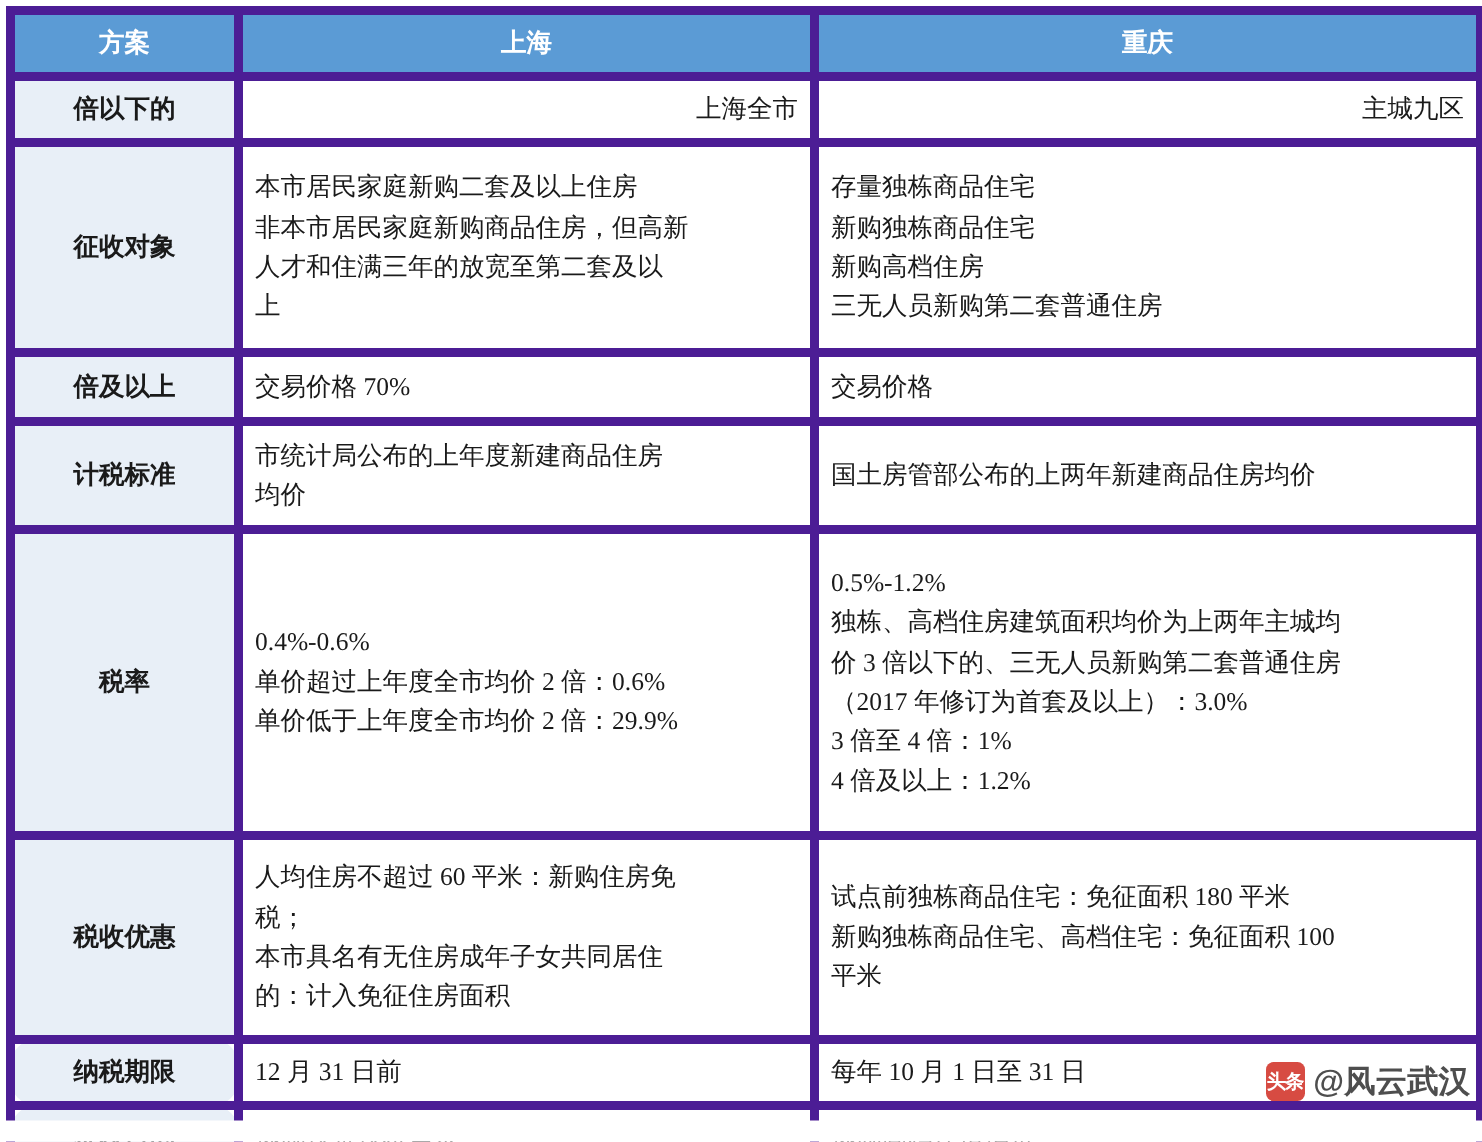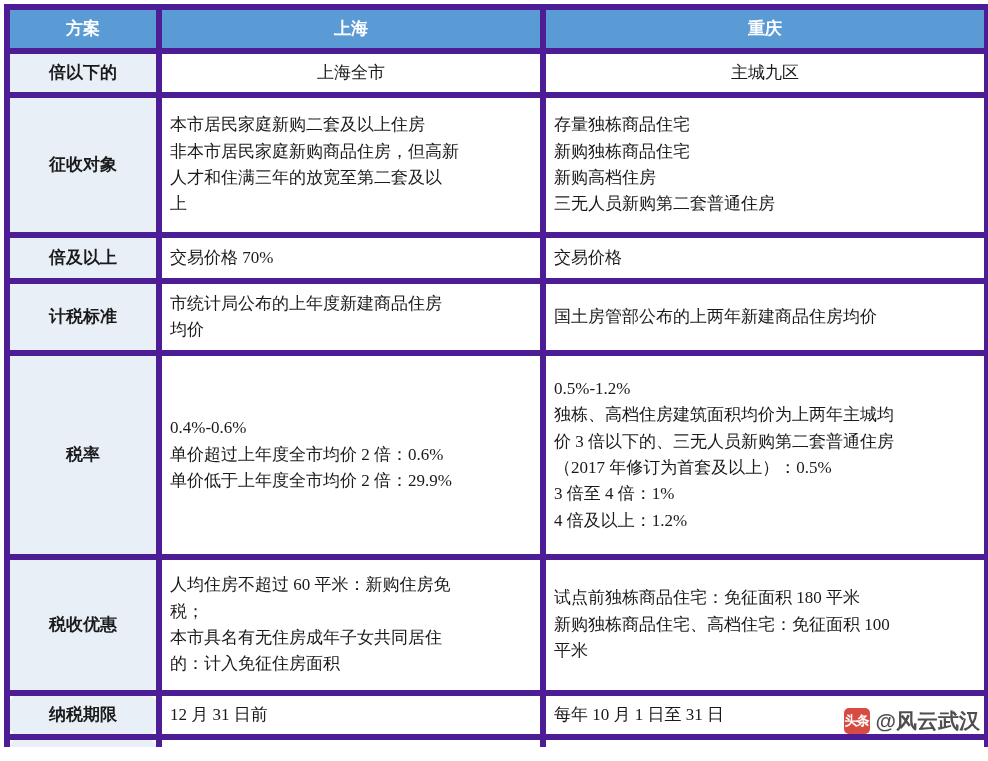--- a/index.html
+++ b/index.html
@@ -54,21 +54,21 @@
     font-weight: bold;
     background: #e8eff7;
     color: #1a1a1a;
   }
   td.body {
     text-align: left;
     background: #ffffff;
     color: #1a1a1a;
   }
   td.body.center {
-    text-align: center;
+    text-align: right;
   }
   td.body .line {
     display: block;
     white-space: normal;
   }
   tr.r-scope td { height: 30px; }
   tr.r-scope td.body { padding-top: 2px; padding-bottom: 2px; }
   tr.r-target td { height: 126px; }
   tr.r-payer td, tr.r-basis td { height: 32px; }
   tr.r-standard td { height: 58px; }
@@ -188,21 +188,21 @@
         <td class="label">税率</td>
         <td class="body">
           <span class="line">0.4%-0.6%</span>
           <span class="line">单价超过上年度全市均价 2 倍：0.6%</span>
           <span class="line">单价低于上年度全市均价 2 倍：29.9%</span>
         </td>
         <td class="body">
           <span class="line">0.5%-1.2%</span>
           <span class="line">独栋、高档住房建筑面积均价为上两年主城均</span>
           <span class="line">价 3 倍以下的、三无人员新购第二套普通住房</span>
-          <span class="line">（2017 年修订为首套及以上）：0.5%</span>
+          <span class="line">（2017 年修订为首套及以上）：3.0%</span>
           <span class="line">3 倍至 4 倍：1%</span>
           <span class="line">4 倍及以上：1.2%</span>
         </td>
       </tr>
 
       <tr class="r-benefit">
         <td class="label">税收优惠</td>
         <td class="body">
           <span class="line">人均住房不超过 60 平米：新购住房免</span>
           <span class="line">税；</span>

